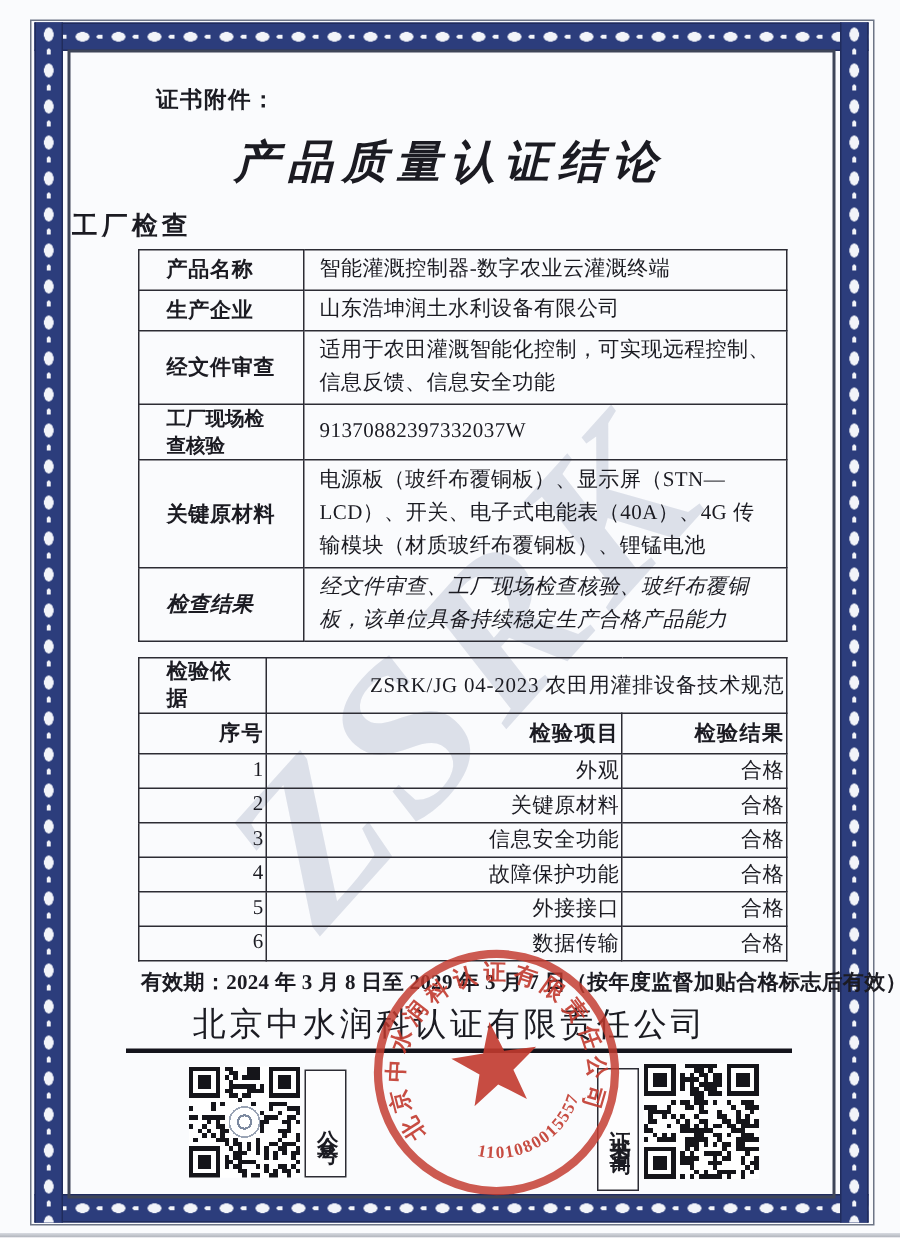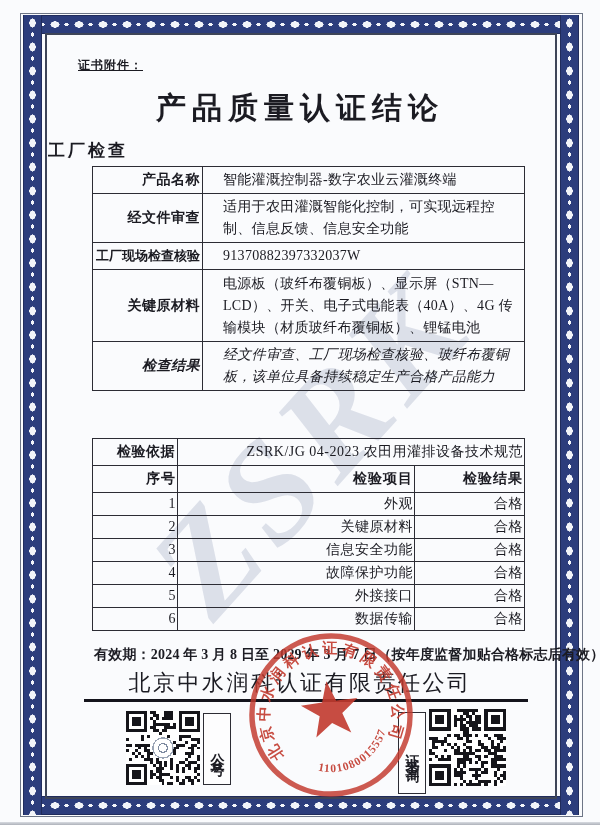--- a/index.html
+++ b/index.html
@@ -33,40 +33,40 @@
   .bottom-shadow{position:absolute;left:0;right:0;bottom:0;height:3px;background:linear-gradient(#d8dbe1,#aeb2ba);}
   
   .watermark{
     position:absolute;left:310px;top:445px;z-index:1;
     transform:translate(-50%,-50%) rotate(-48deg);
     font-style:italic;font-weight:700;font-size:142px;letter-spacing:10px;
     color:rgba(152,163,190,0.30);white-space:nowrap;pointer-events:none;
   }
   
   .z{position:absolute;z-index:2;}
-  .attachment{left:78px;top:57px;font-size:12px;font-weight:700;letter-spacing:1px;text-decoration:underline;}
+  .attachment{left:104px;top:57px;font-size:15px;font-weight:700;letter-spacing:1px;}
   .title{
     left:48px;right:48px;top:88px;margin:0;text-align:center;
     font-family:"Liberation Sans","DejaVu Sans",sans-serif;
-    font-size:30px;font-weight:700;letter-spacing:6px;
+    font-size:30px;font-weight:700;letter-spacing:6px;font-style:italic;
   }
   .sec{
     left:48px;right:48px;text-align:left;
     font-family:"Liberation Sans","DejaVu Sans",sans-serif;
     font-size:17px;font-weight:700;letter-spacing:3px;
   }
   .s1{top:139px;}
   .s2{top:411px;}
   
   table{border-collapse:collapse;table-layout:fixed;}
   td{border:1.5px solid #2c2c34;font-size:14px;overflow:hidden;}
   .t1{left:92px;top:166px;width:433px;}
   .t2{left:92px;top:438px;width:433px;}
-  .lbl{text-align:right;font-weight:700;letter-spacing:0.5px;padding:0 2px;}
-  .val{text-align:left;padding:2px 8px 2px 20px;line-height:22px;letter-spacing:0.3px;}
+  .lbl{text-align:left;font-weight:700;letter-spacing:0.5px;padding:0 18px;}
+  .val{text-align:left;padding:2px 8px 2px 10px;line-height:22px;letter-spacing:0.3px;}
   .ctr{text-align:right;letter-spacing:0.5px;}
   .hdr td{text-align:right;font-weight:700;letter-spacing:1px;}
   .r25{height:25px;} .r46{height:46px;} .r72{height:72px;} .r45{height:45px;font-style:italic;}
   .r27{height:27px;} .r23{height:23px;}
   
   .validity{left:94px;top:646px;font-size:14px;font-weight:600;letter-spacing:0.2px;white-space:nowrap;}
   .company{left:48px;right:48px;top:668px;text-align:center;font-size:22px;letter-spacing:2.5px;}
   .rule{left:84px;top:699px;width:444px;height:2.5px;background:#14141c;}
   .qr{background:#fff;}
   .qr-left{left:126px;top:711px;width:74px;height:74px;}
@@ -103,20 +103,24 @@
 
   <table class="z t1">
     <colgroup>
         <col style="width:110px">
         <col>
       </colgroup>
     <tbody>
         <tr class="r25">
       <td class="lbl">产品名称</td>
       <td class="val">智能灌溉控制器-数字农业云灌溉终端</td>
+    </tr>
+    <tr class="r25">
+      <td class="lbl">生产企业</td>
+      <td class="val">山东浩坤润土水利设备有限公司</td>
     </tr>
     <tr class="r46">
       <td class="lbl">经文件审查</td>
       <td class="val">适用于农田灌溉智能化控制，可实现远程控制、信息反馈、信息安全功能</td>
     </tr>
     <tr class="r25">
       <td class="lbl" style="font-size:13px;letter-spacing:0;">工厂现场检查核验</td>
       <td class="val">91370882397332037W</td>
     </tr>
     <tr class="r72">

